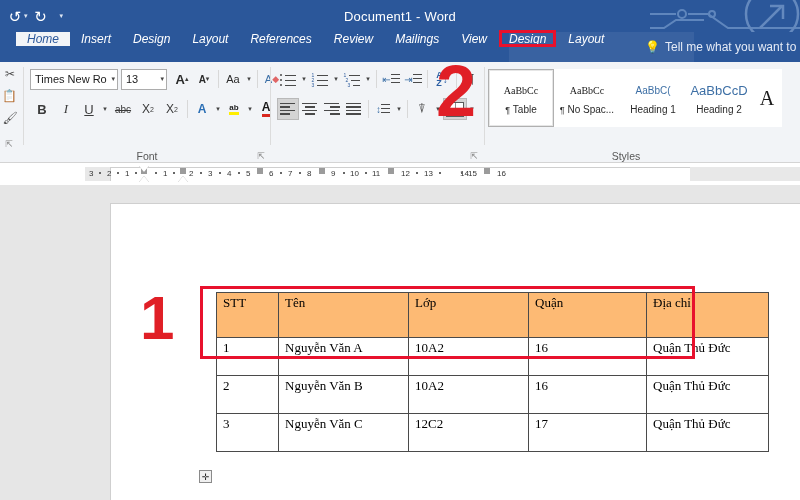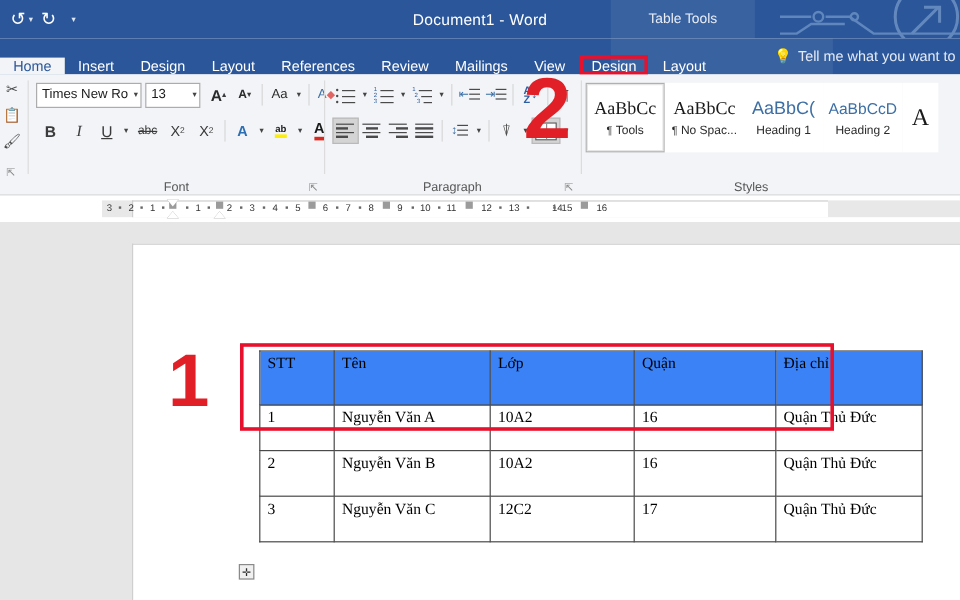--- a/index.html
+++ b/index.html
@@ -37,21 +37,21 @@
 
   
   .tabstrip {
     position: absolute; left: 0; top: 32px; width: 800px; height: 30px;
     background: #2b579a;
   }
   .tt-band {
     position: absolute; left: 509px; top: 0; width: 185px; height: 30px;
     background: rgba(255,255,255,0.07);
   }
-  .tabs { position: absolute; left: 0; top: 0; height: 30px; display: flex; align-items: flex-end; }
+  .tabs { position: absolute; left: 16px; top: 0; height: 30px; display: flex; align-items: flex-start; font-style: italic; }
   .tab {
     display: flex; align-items: center; padding: 0 11px;
     color: #ffffff; font-size: 12px; white-space: nowrap; position: relative;
   }
   .tab.active { background: #f2f4f7; color: #2b579a; font-weight: normal; }
   .tab.boxed::after {
     content: ""; position: absolute; left: 1px; top: -2px; right: 1px; bottom: -1px;
     border: 3px solid #e8112d; pointer-events: none;
   }
   .tellme {
@@ -119,21 +119,21 @@
     width: 18px; height: 15px; border: 1.3px solid #5a5a5a; position: relative; background: #fff;
   }
   .tblic i { position: absolute; background: #8f8f8f; }
 
   
   .stylebox {
     width: 66px; height: 58px; background: #fff; border: 1px solid transparent;
     display: flex; flex-direction: column; align-items: center; justify-content: center;
   }
   .stylebox.active { border: 1px solid #b0b0b0; box-shadow: 0 0 0 1px #e6e6e6 inset; }
-  .sb-sample { font-family: "Liberation Serif", serif; font-size: 15px; color: #1a1a1a; line-height: 20px; white-space: nowrap; }
+  .sb-sample { font-family: "Liberation Serif", serif; font-size: 10px; color: #1a1a1a; line-height: 20px; white-space: nowrap; }
   .sb-sample.blue { color: #3d6fa5; font-family: "Liberation Sans", sans-serif; font-weight: normal; }
   .sb-sample.big { font-size: 20px; }
   .sb-name { font-size: 10px; color: #2a2a2a; margin-top: 3px; white-space: nowrap; }
   .pilcrow { font-size: 9px; }
 
   
   .rulerwrap {
     position: absolute; left: 0; top: 163px; width: 800px; height: 22px; background: #ffffff;
   }
   .ruler {
@@ -158,21 +158,21 @@
 
   
   .doctable {
     position: absolute; left: 105px; top: 88px; border-collapse: collapse;
     font-family: "Liberation Serif", serif; font-size: 13px; color: #000;
   }
   .doctable td {
     border: 1px solid #4a4a4a; height: 38px; padding: 2px 6px;
     vertical-align: top; white-space: nowrap;
   }
-  .doctable tr.hdr td { background: #3b82f6; height: 45px; }
+  .doctable tr.hdr td { background: #fdba74; height: 45px; }
   .c0 { width: 62px; } .c1 { width: 130px; } .c2 { width: 120px; }
   .c3 { width: 118px; } .c4 { width: 122px; }
 
   .movehandle {
     position: absolute; left: 199px; top: 285px; width: 13px; height: 13px;
     background: #f0f0f0; border: 1px solid #8a8a8a;
     font-size: 9px; color: #2a2a2a; display: flex; align-items: center; justify-content: center;
   }
 
   
@@ -209,21 +209,20 @@
 
     <div class="qat">
       <div class="qat-btn">↺</div>
       <span class="qat-caret">▾</span>
       <div class="qat-btn">↻</div>
       <span class="qat-caret" style="margin-left:6px;">▾</span>
     </div>
 
     <div class="doc-title">Document1 - Word</div>
 
-    <div class="table-tools">Table Tools</div>
   </div>
 
   <div class="tabstrip">
     <div class="tt-band"></div>
     <div class="tabs">
       <div class="tab active">Home</div>
       <div class="tab">Insert</div>
       <div class="tab">Design</div>
       <div class="tab">Layout</div>
       <div class="tab">References</div>
@@ -434,30 +433,29 @@
         <span class="caret">▾</span>
         <div class="ic sel" style="width:24px;">
           <span class="tblic">
             <i style="left:0;top:6px;width:100%;height:1.3px;"></i>
             <i style="top:0;left:8px;height:100%;width:1.3px;"></i>
           </span>
         </div>
         <span class="caret">▾</span>
       </div>
 
-      <div class="grp-label">Paragraph</div>
       <div class="dlg" style="right:4px; bottom:2px;">⇱</div>
     </div>
     <div class="grp-sep" style="left:484px;"></div>
 
     <div class="grp" style="left:485px; width:315px;">
       <div class="row" style="left:3px; top:7px;">
         <div class="stylebox active">
           <span class="sb-sample">AaBbCc</span>
-          <span class="sb-name"><span class="pilcrow">¶</span>&nbsp;<span>Tools</span></span>
+          <span class="sb-name"><span class="pilcrow">¶</span>&nbsp;<span>Table</span></span>
         </div>
         <div class="stylebox">
           <span class="sb-sample">AaBbCc</span>
           <span class="sb-name"><span class="pilcrow">¶</span>&nbsp;<span>No Spac...</span></span>
         </div>
         <div class="stylebox">
           <span class="sb-sample blue">AaBbC(</span>
           <span class="sb-name">Heading 1</span>
         </div>
         <div class="stylebox">

